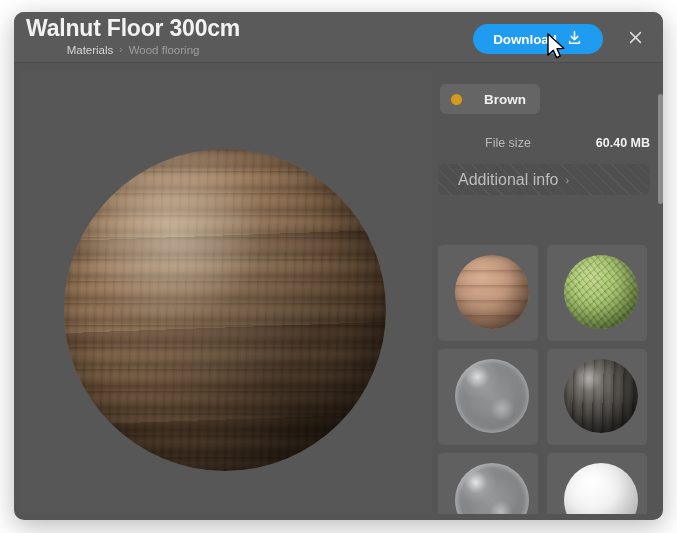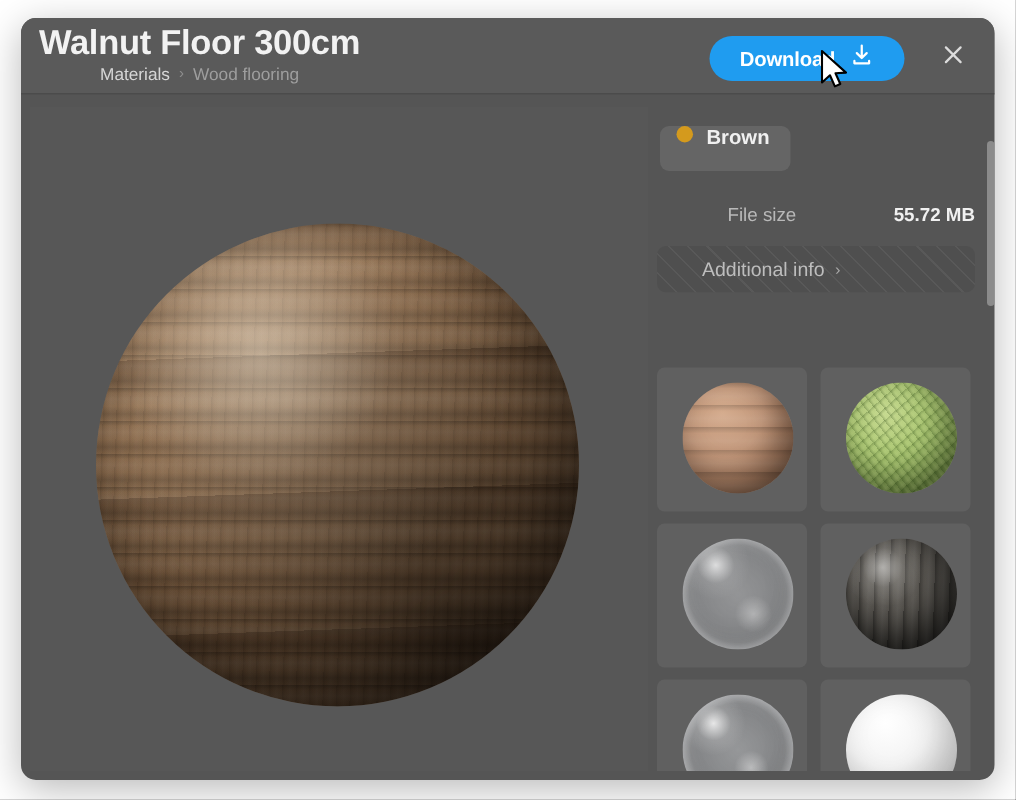--- a/index.html
+++ b/index.html
@@ -170,22 +170,22 @@
 
   #tag-brown {
     position: absolute;
     left: 6px;
     top: 13px;
     height: 30px;
     padding: 0 14px 0 11px;
     background: #656565;
     border-radius: 6px;
     display: inline-flex;
-    align-items: flex-start;
-    gap: 9px;
+    align-items: center;
+    gap: 22px;
     cursor: pointer;
   }
   #tag-dot {
     width: 11px;
     height: 11px;
     border-radius: 50%;
     background: #d49a1d;
     flex: 0 0 auto;
   }
   #tag-label {
@@ -220,22 +220,22 @@
       rgba(255,255,255,0.055) 1px,
       rgba(255,255,255,0.00) 1px,
       rgba(255,255,255,0.00) 9px);
     display: flex;
     align-items: center;
     cursor: pointer;
   }
   #panel-additional-info { top: 93px; }
   #panel-see-also { top: 132px; }
   .skeleton-label {
-    margin-left: 30px;
-    font-size: 13px;
+    margin-left: 20px;
+    font-size: 16px;
     color: #bdbdbd;
   }
   .skeleton-chev {
     margin-left: 7px;
     font-size: 11px;
     color: #a8a8a8;
   }
 
   
   #thumb-grid {
@@ -398,21 +398,21 @@
 
   <div id="info-panel">
 
     <div id="tag-brown">
       <span id="tag-dot"></span>
       <span id="tag-label">Brown</span>
     </div>
 
     <div id="filesize-row">
       <span id="filesize-label">File size</span>
-      <span id="filesize-value">55.72 MB</span>
+      <span id="filesize-value">60.40 MB</span>
     </div>
 
     <div id="panel-additional-info" class="skeleton-panel">
       <span class="skeleton-label">Additional info</span>
       <span class="skeleton-chev">›</span>
     </div>
 
 
     <div id="thumb-grid">
       <div class="thumb-card">

